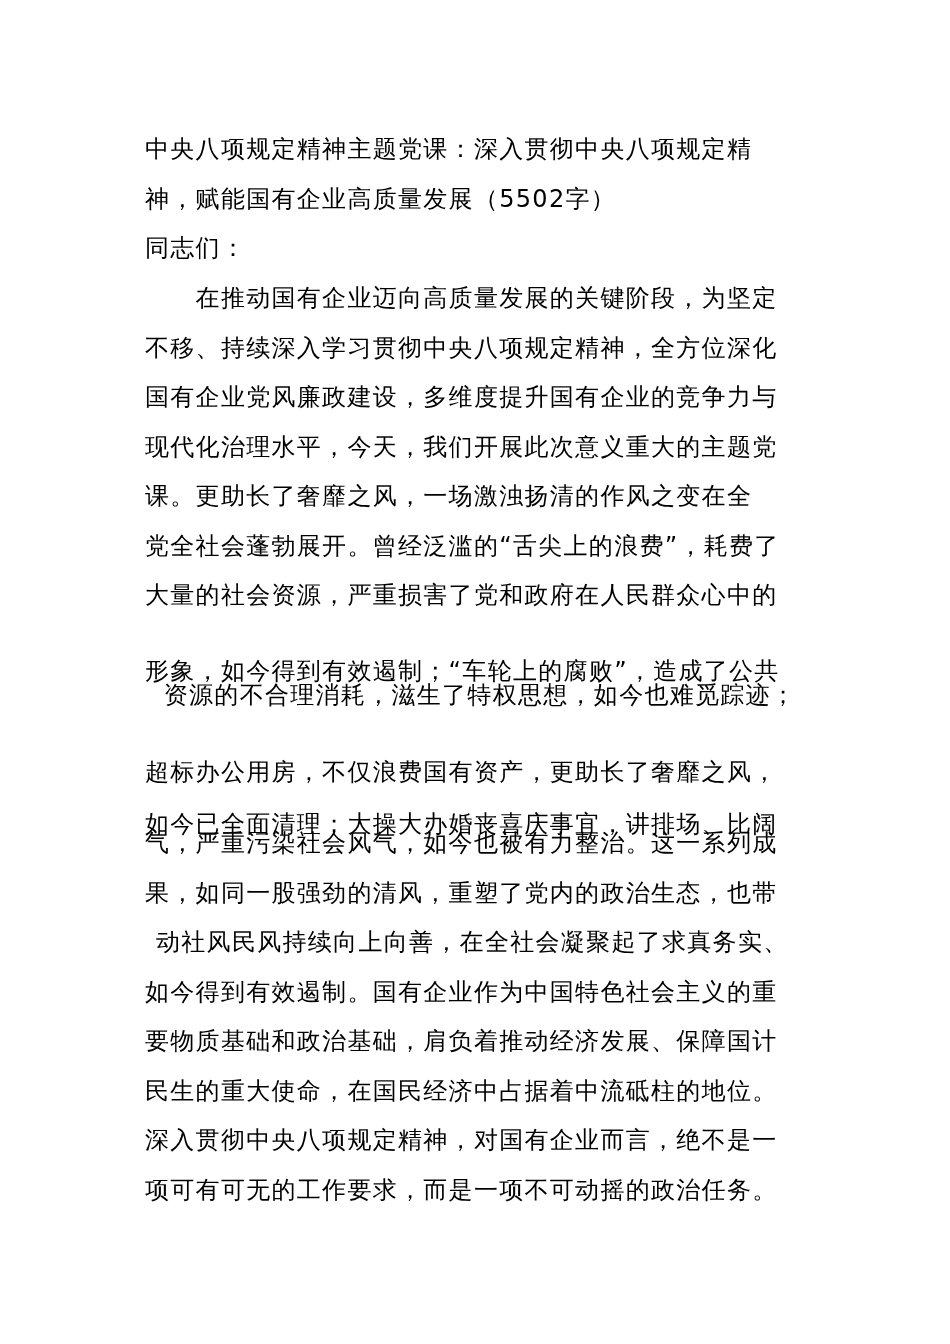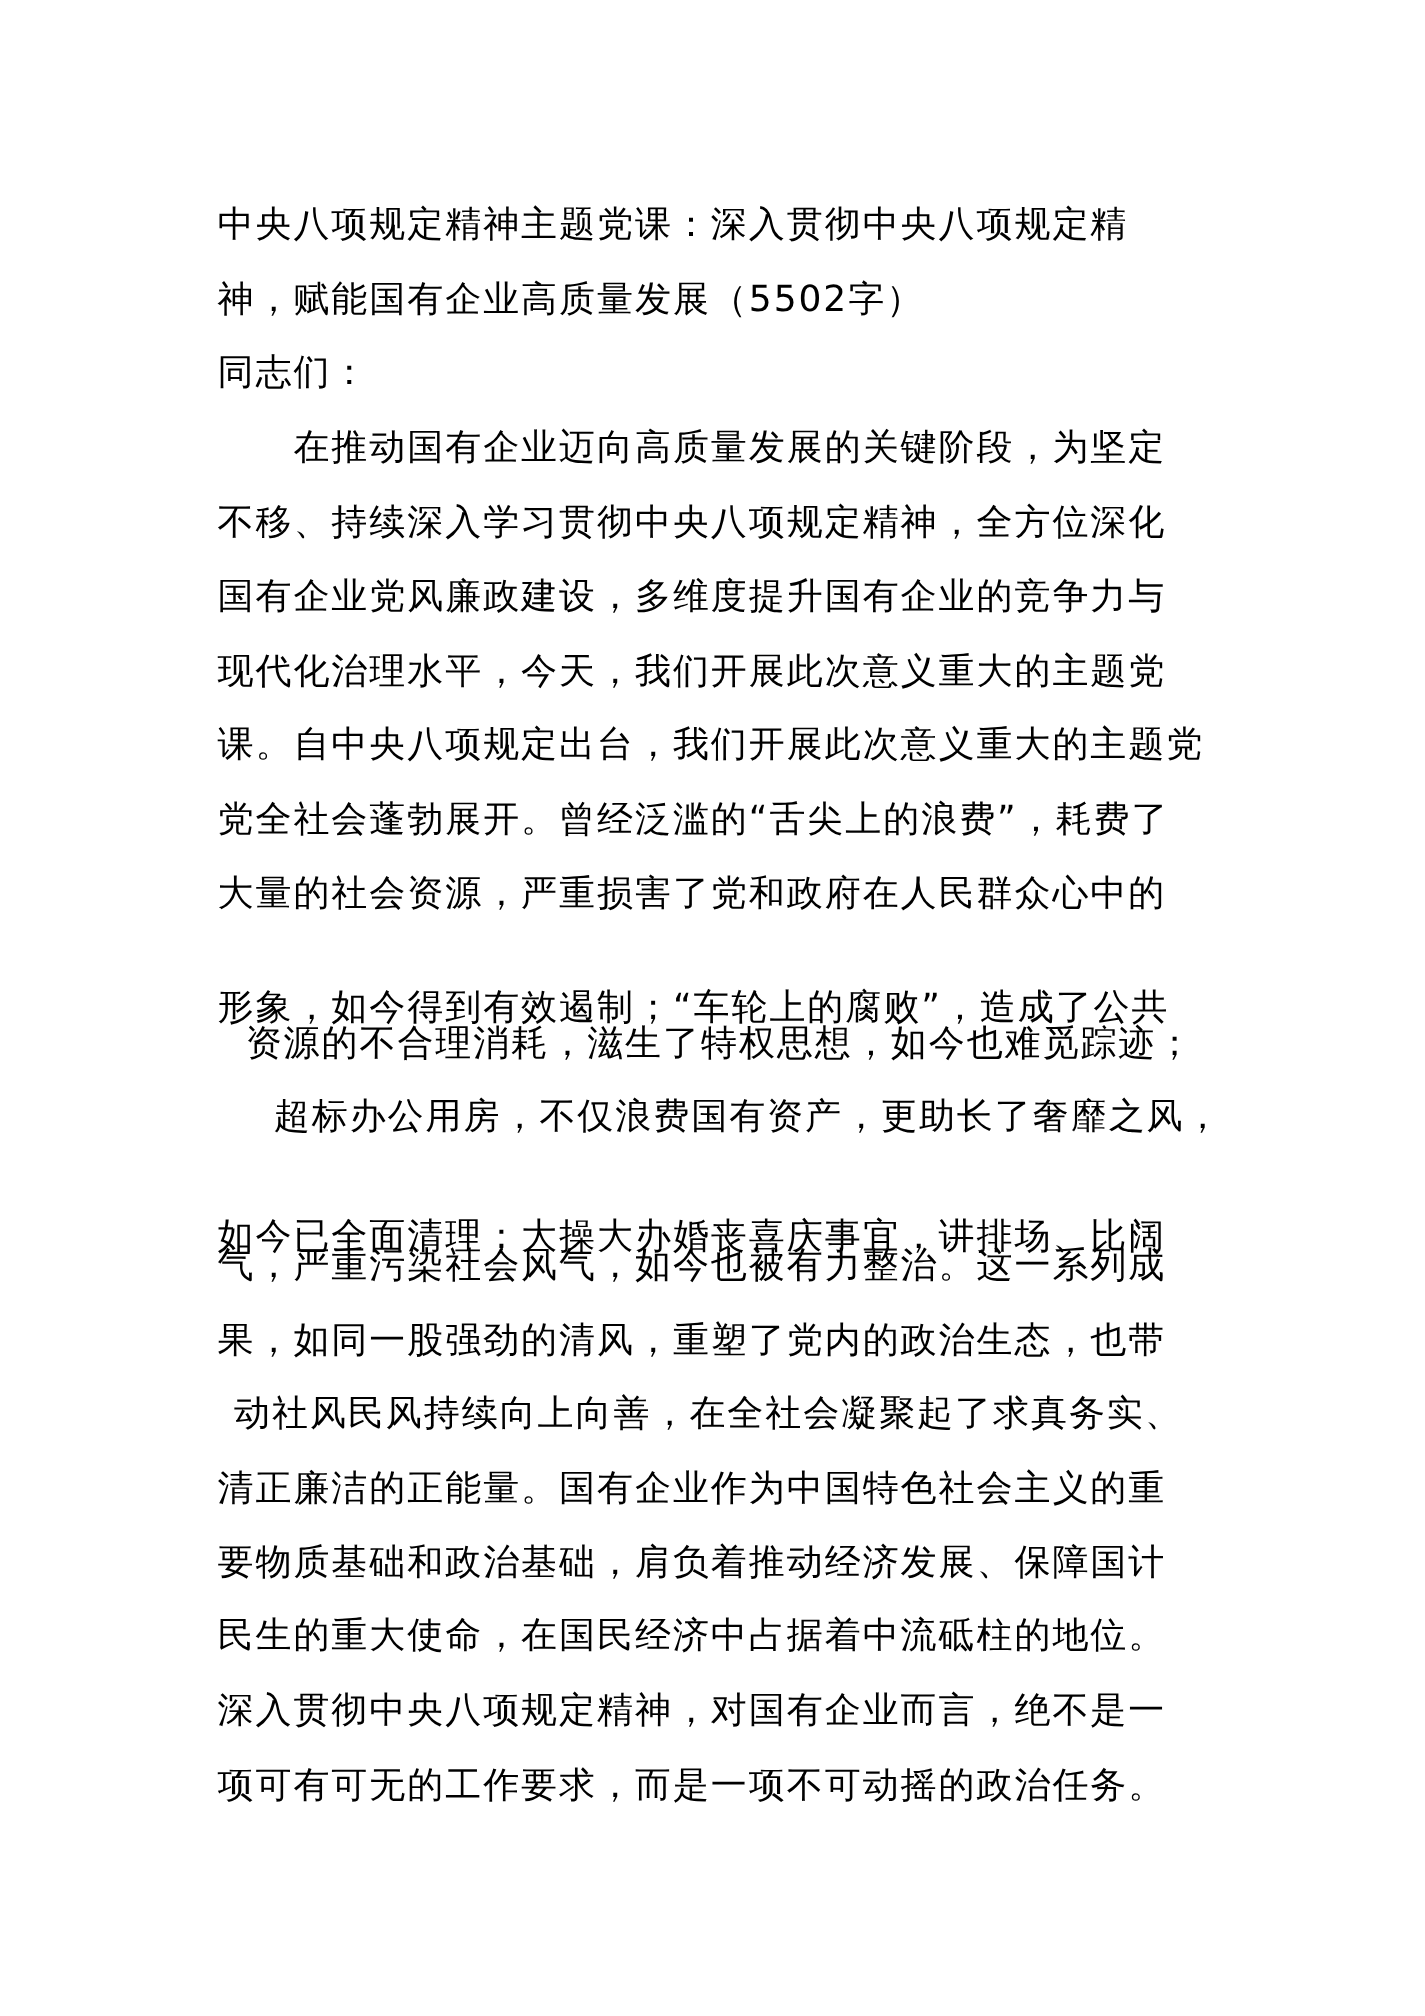--- a/index.html
+++ b/index.html
@@ -39,28 +39,28 @@
 
 <div class="page">
   <div class="line" style="top:129px;">中央八项规定精神主题党课：深入贯彻中央八项规定精</div>
   <div class="line" style="top:179px;">神，赋能国有企业高质量发展（5502字）</div>
   <div class="line" style="top:228px;">同志们：</div>
 
   <div class="line" style="top:278px;">　　在推动国有企业迈向高质量发展的关键阶段，为坚定</div>
   <div class="line" style="top:328px;">不移、持续深入学习贯彻中央八项规定精神，全方位深化</div>
   <div class="line" style="top:377px;">国有企业党风廉政建设，多维度提升国有企业的竞争力与</div>
   <div class="line" style="top:427px;">现代化治理水平，今天，我们开展此次意义重大的主题党</div>
-  <div class="line" style="top:476px;">课。自中央八项规定出台，我们开展此次意义重大的主题党</div>
+  <div class="line" style="top:476px;">课。更助长了奢靡之风，一场激浊扬清的作风之变在全</div>
   <div class="line" style="top:526px;">党全社会蓬勃展开。曾经泛滥的“舌尖上的浪费”，耗费了</div>
   <div class="line" style="top:575px;">大量的社会资源，严重损害了党和政府在人民群众心中的</div>
   <div class="line" style="top:651px;">形象，如今得到有效遏制；“车轮上的腐败”，造成了公共</div>
   <div class="line" style="top:675px;text-align:center;">资源的不合理消耗，滋生了特权思想，如今也难觅踪迹；</div>
-  <div class="line" style="top:724px;text-align:right;">超标办公用房，不仅浪费国有资产，更助长了奢靡之风，</div>
+  <div class="line" style="top:752px;">超标办公用房，不仅浪费国有资产，更助长了奢靡之风，</div>
   <div class="line" style="top:804px;">如今已全面清理；大操大办婚丧喜庆事宜，讲排场、比阔</div>
   <div class="line" style="top:823px;">气，严重污染社会风气，如今也被有力整治。这一系列成</div>
   <div class="line" style="top:873px;">果，如同一股强劲的清风，重塑了党内的政治生态，也带</div>
   <div class="line" style="top:922px;margin-left:11px;">动社风民风持续向上向善，在全社会凝聚起了求真务实、</div>
-  <div class="line" style="top:972px;">清正廉洁的正能量。国有企业作为中国特色社会主义的重</div>
+  <div class="line" style="top:972px;">如今得到有效遏制。国有企业作为中国特色社会主义的重</div>
   <div class="line" style="top:1021px;">要物质基础和政治基础，肩负着推动经济发展、保障国计</div>
   <div class="line" style="top:1071px;font-family:Liberation Serif, serif;">民生的重大使命，在国民经济中占据着中流砥柱的地位。</div>
   <div class="line" style="top:1120px;">深入贯彻中央八项规定精神，对国有企业而言，绝不是一</div>
   <div class="line" style="top:1170px;">项可有可无的工作要求，而是一项不可动摇的政治任务。</div>
 </div>
 
 </body></html>

